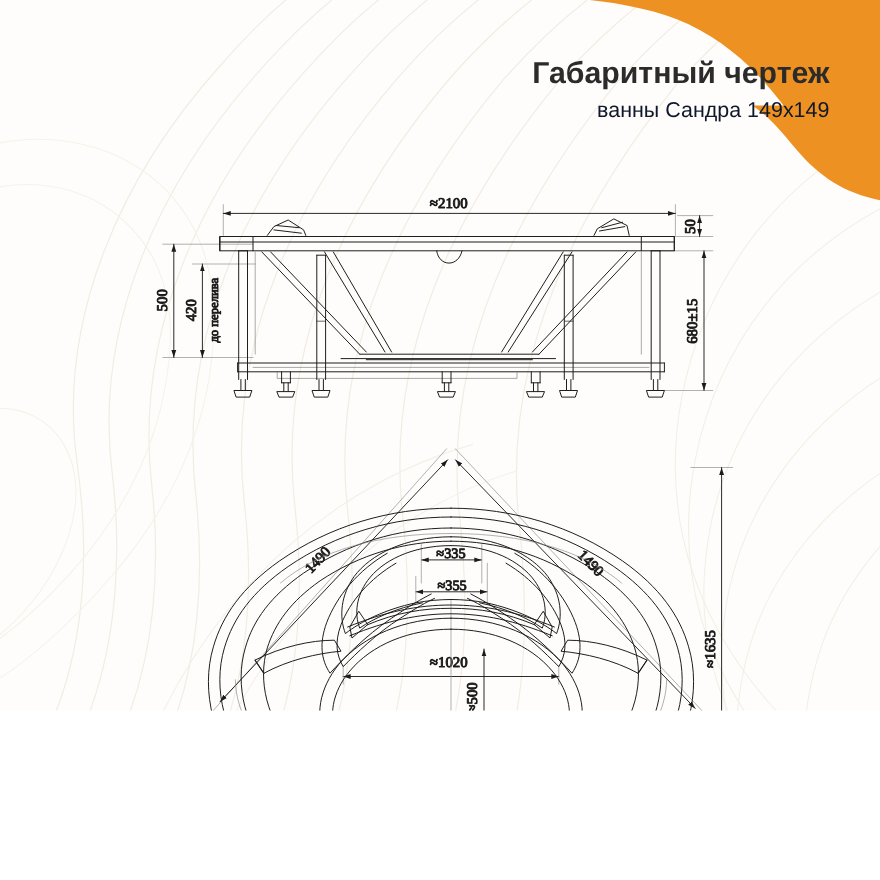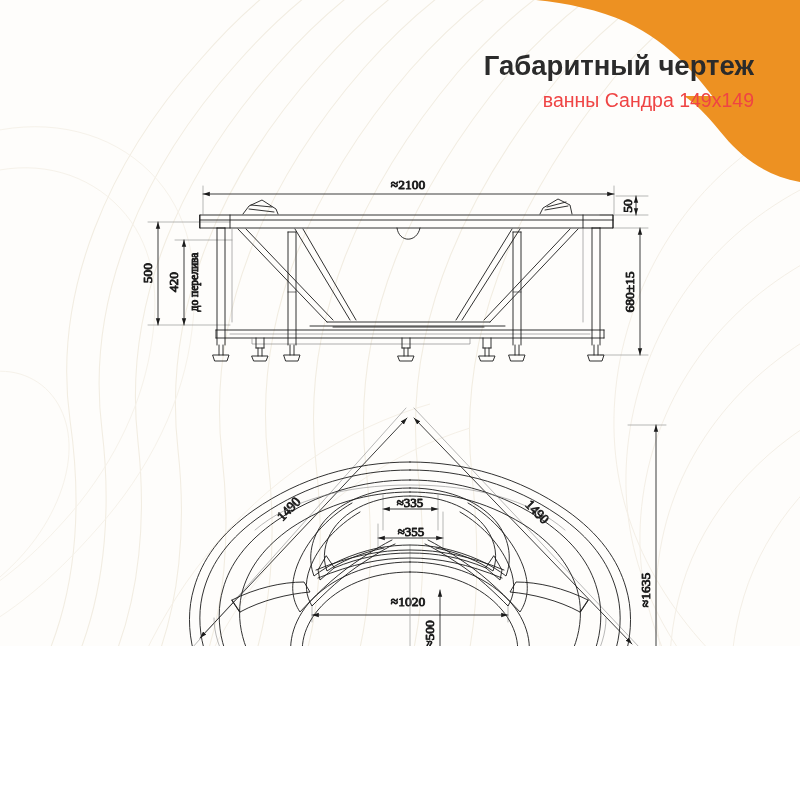--- a/index.html
+++ b/index.html
@@ -30,21 +30,21 @@
     font-size:27.5px;
     font-weight:bold;
     color:#2B2B2B;
     letter-spacing:0px;
     line-height:1.15;
     white-space:nowrap;
   }
   #title-sub{
     font-size:19.5px;
     font-weight:normal;
-    color:#ef4444;
+    color:#0f172a;
     margin-top:7px;
     line-height:1.2;
     white-space:nowrap;
   }
   #drawing{z-index:4;}
   .dimtext{
     font-family:"Liberation Serif", serif;
     fill:#1B1B1B;
   }
 </style>

